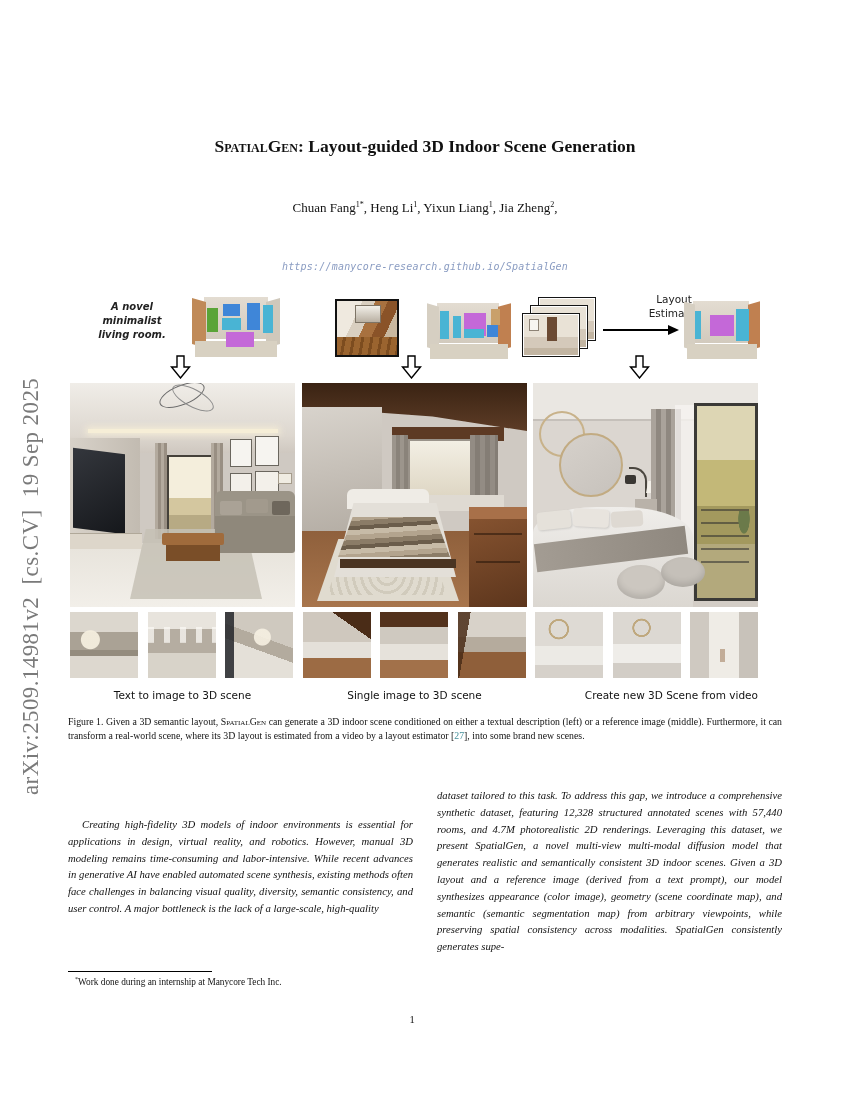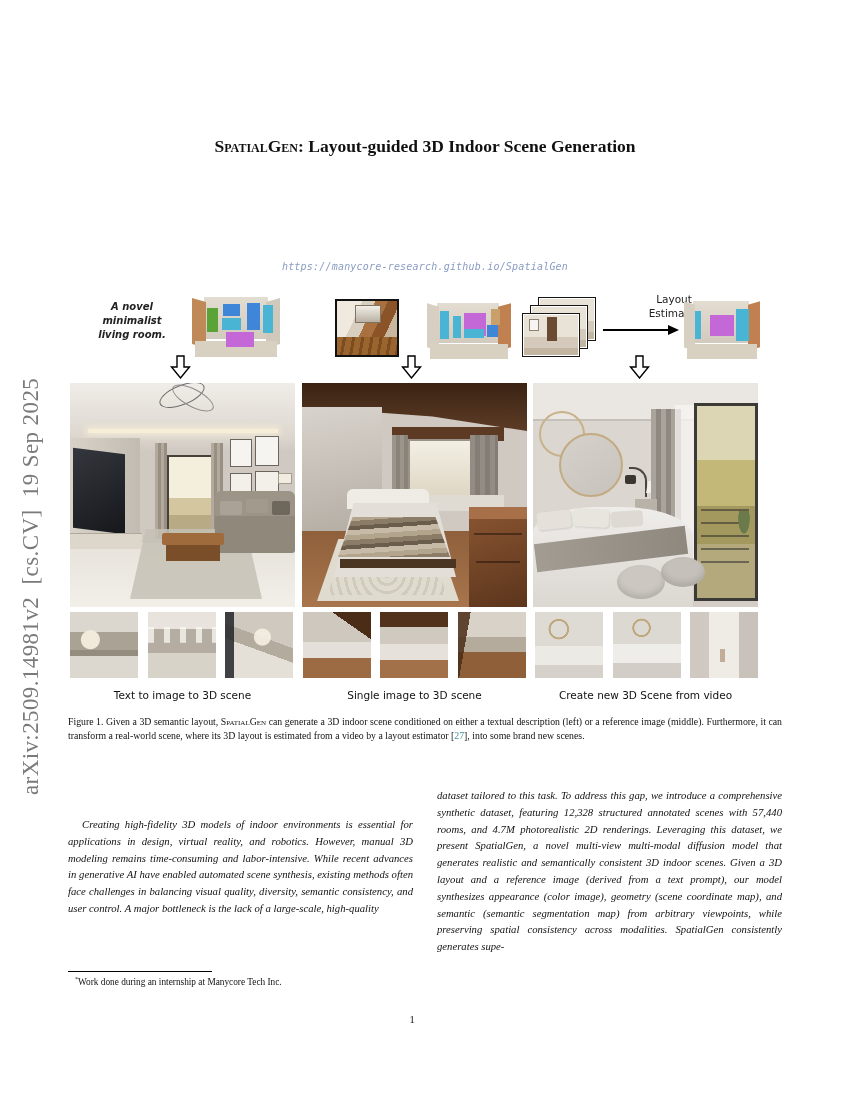--- a/index.html
+++ b/index.html
@@ -65,20 +65,21 @@
 </head>
 <body>
 
 <div class="page">
 
   <div class="arxiv">arXiv:2509.14981v2  [cs.CV]  19 Sep 2025</div>
 
   <div class="title"><span class="sc">SpatialGen</span><span>: Layout-guided 3D Indoor Scene Generation</span></div>
 
   <div class="authors">
+    <div><span>Chuan Fang</span><sup>1*</sup><span>, </span><span>Heng Li</span><sup>1</sup><span>, </span><span>Yixun Liang</span><sup>1</sup><span>, </span><span>Jia Zheng</span><sup>2</sup><span>,</span></div>
   </div>
 
   <div class="urlline"><a href="#">https://manycore-research.github.io/SpatialGen</a></div>
 
   <div class="prompt">A novel
 minimalist
 living room.</div>
 
   <div class="room" style="left:192px;top:295px;width:88px;height:62px;">
     <div class="abs" style="left:12px;top:2px;width:64px;height:42px;background:linear-gradient(180deg,#e3dcd1,#d2cabd);"></div>
@@ -226,21 +227,21 @@
   <div class="thumb" style="left:225px;background:linear-gradient(90deg,rgba(35,37,42,.85) 0 9px,transparent 9px),radial-gradient(circle at 55% 38%,rgba(246,240,226,.9) 0 8px,transparent 9px),linear-gradient(200deg,#cfc9bf 0 40%,#b3ab9e 40% 56%,#e4e0d8 56%);"></div>
   <div class="thumb" style="left:303px;background:linear-gradient(215deg,#4a2c17 0 24%,rgba(0,0,0,0) 24%),linear-gradient(180deg,#cfc8be 0 45%,#e4e0d9 45% 70%,#9c6b44 70%);"></div>
   <div class="thumb" style="left:380px;background:linear-gradient(180deg,#53321c 0 22%,#cfc9c0 22% 48%,#e6e2db 48% 72%,#a2714a 72%);"></div>
   <div class="thumb" style="left:458px;background:linear-gradient(100deg,rgba(74,44,23,.85) 0 16%,transparent 16%),linear-gradient(180deg,#d8d2c9 0 38%,#b5ab9d 38% 60%,#8f5f3a 60%);"></div>
   <div class="thumb" style="left:535px;background:radial-gradient(circle at 35% 26%,transparent 0 8px,#bfa87e 8.5px 10px,transparent 10.5px),linear-gradient(180deg,#dedad4 0 52%,#eceae5 52% 80%,#d6d1ca 80%);"></div>
   <div class="thumb" style="left:613px;background:radial-gradient(circle at 42% 24%,transparent 0 7px,#bfa87e 7.5px 9px,transparent 9.5px),linear-gradient(180deg,#dcd8d2 0 48%,#efede9 48% 78%,#d2cdc6 78%);"></div>
   <div class="thumb" style="left:690px;background:linear-gradient(90deg,transparent 0 44%,rgba(150,110,75,.5) 44% 52%,transparent 52%) 0 70%/100% 20% no-repeat,linear-gradient(90deg,#cfc9c1 0 28%,#efece6 28% 72%,#c8c2ba 72%),linear-gradient(180deg,rgba(180,174,166,.6) 0 16%,transparent 16%);"></div>
 
   <div class="figcapt" style="left:70px;width:225px;">Text to image to 3D scene</div>
   <div class="figcapt" style="left:302px;width:225px;">Single image to 3D scene</div>
-  <div class="figcapt" style="left:533px;width:225px;">Create new 3D Scene from video</div>
+  <div class="figcapt" style="left:533px;width:225px;text-align:right;">Create new 3D Scene from video</div>
 
   <div class="caption"><span>Figure 1. Given a 3D semantic layout, </span><span class="sc">SpatialGen</span><span> can generate a 3D indoor scene conditioned on either a textual description (left) or a reference image (middle). Furthermore, it can transform a real-world scene, where its 3D layout is estimated from a video by a layout estimator [</span><span class="cite">27</span><span>], into some brand new scenes.</span></div>
 
   <div class="colL">
       <div class="para">Creating high-fidelity 3D models of indoor environments is essential for applications in design, virtual reality, and robotics. However, manual 3D modeling remains time-consuming and labor-intensive. While recent advances in generative AI have enabled automated scene synthesis, existing methods often face challenges in balancing visual quality, diversity, semantic consistency, and user control. A major bottleneck is the lack of a large-scale, high-quality</div>
     </div>
 
   <div class="colR">
       <div>dataset tailored to this task. To address this gap, we introduce a comprehensive synthetic dataset, featuring 12,328 structured annotated scenes with 57,440 rooms, and 4.7M photorealistic 2D renderings. Leveraging this dataset, we present SpatialGen, a novel multi-view multi-modal diffusion model that generates realistic and semantically consistent 3D indoor scenes. Given a 3D layout and a reference image (derived from a text prompt), our model synthesizes appearance (color image), geometry (scene coordinate map), and semantic (semantic segmentation map) from arbitrary viewpoints, while preserving spatial consistency across modalities. SpatialGen consistently generates supe-</div>
     </div>

